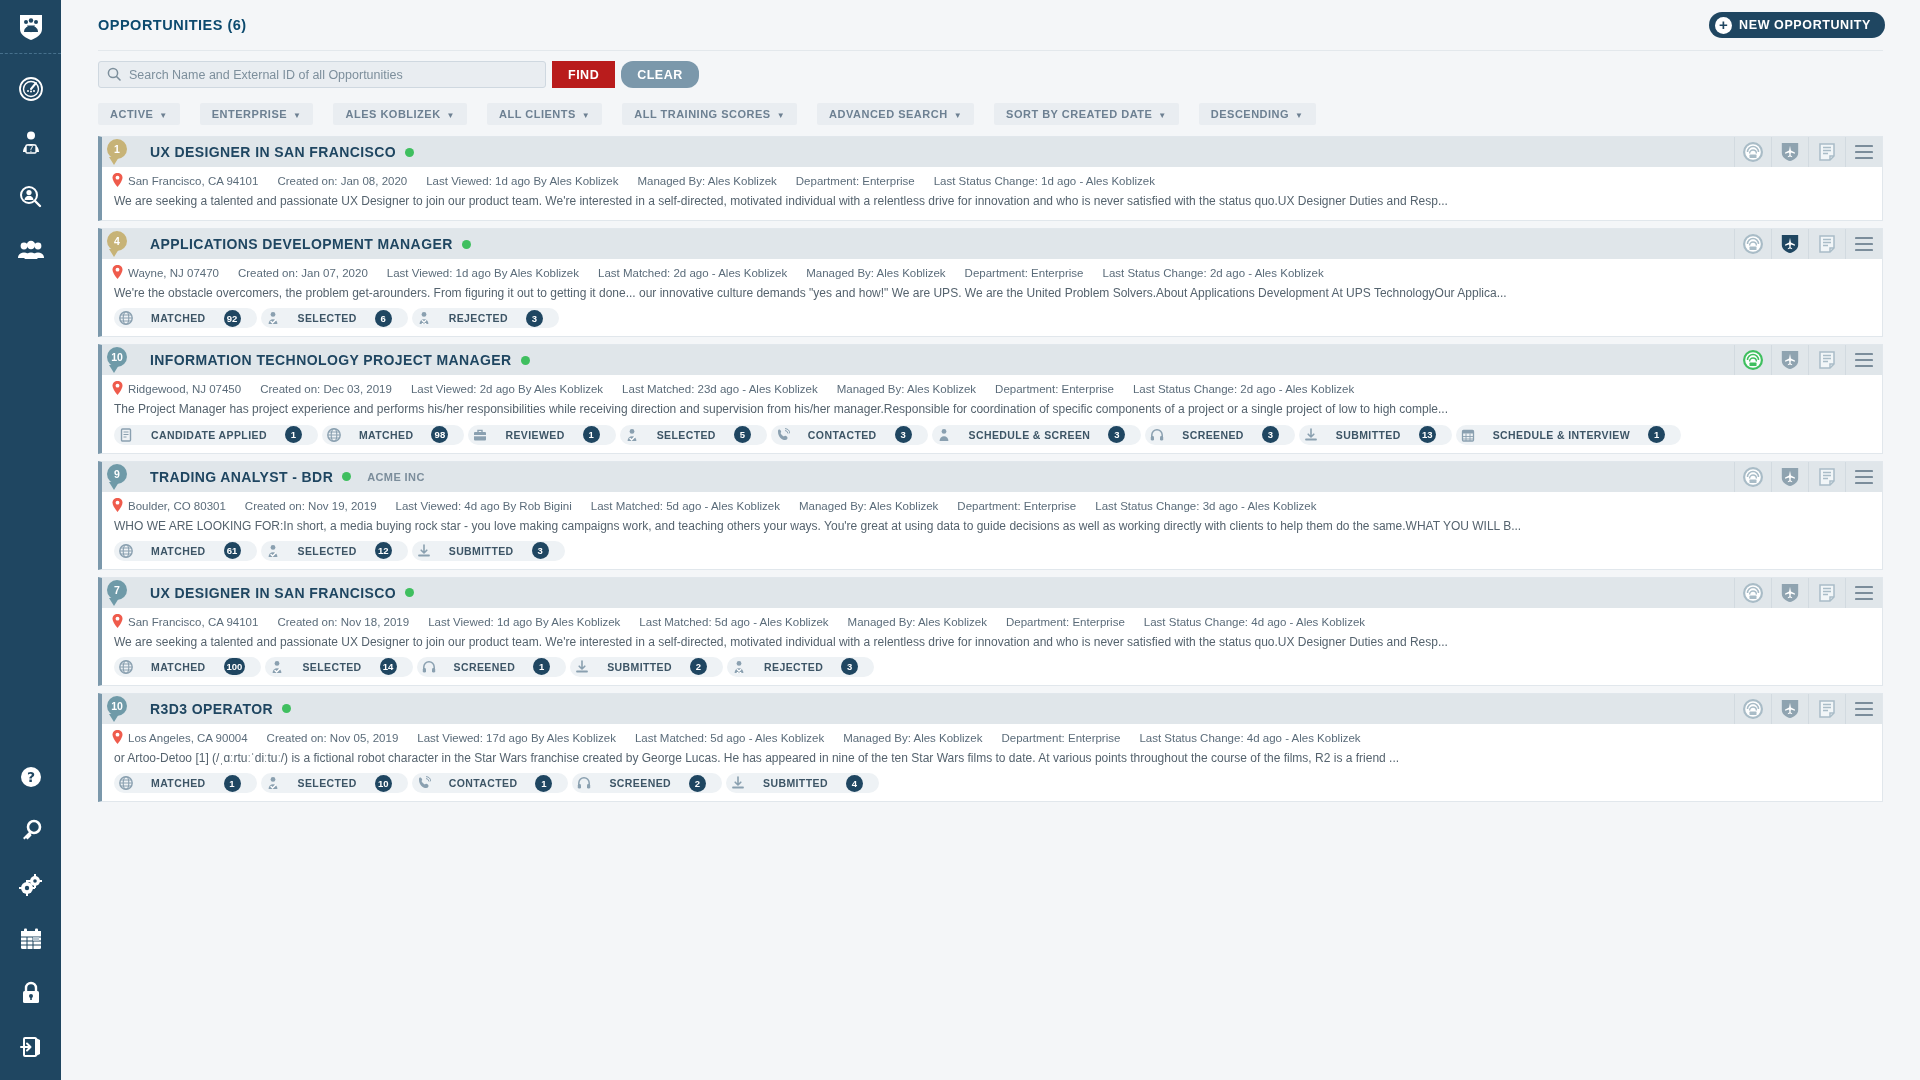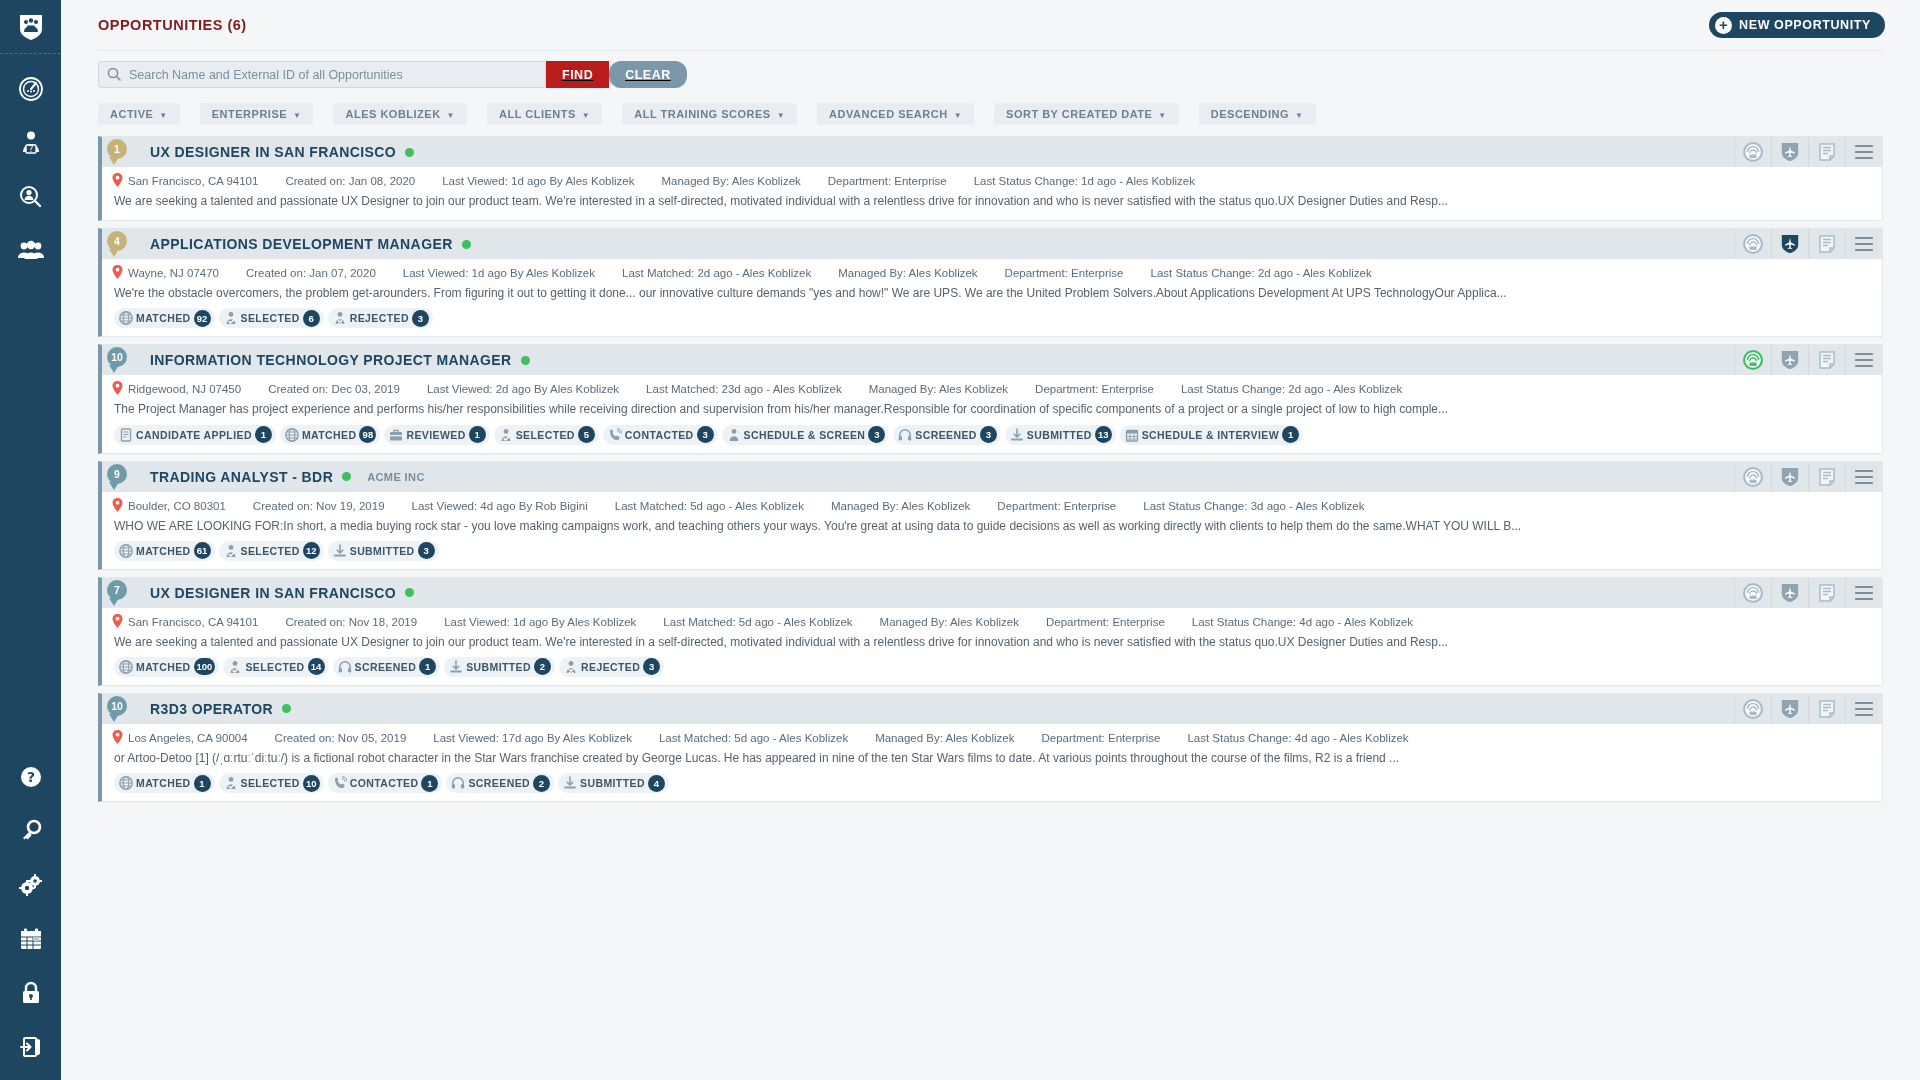--- a/index.html
+++ b/index.html
@@ -36,21 +36,21 @@
     position: absolute; left: 61px; top: 0;
     width: 1859px; height: 1080px;
     background: #f4f6f8;
   }
   #topbar {
     height: 50px; position: relative;
     display: flex; align-items: center;
   }
   #page-title {
     margin-left: 37px;
-    font-size: 14.5px; font-weight: bold; color: #7f1d1d;
+    font-size: 14.5px; font-weight: bold; color: #0c4a6e;
     letter-spacing: 0.5px;
   }
   #new-opp-btn {
     position: absolute; right: 35px; top: 12px;
     height: 26px; padding: 0 14px 0 6px;
     background: #1f4661; color: #ffffff;
     border-radius: 13px;
     display: flex; align-items: center; gap: 7px;
     font-size: 12.5px; font-weight: bold; letter-spacing: 0.6px;
     cursor: pointer; border: none;
@@ -60,23 +60,22 @@
     background: #ffffff; color: #1f4661;
     display:flex; align-items:center; justify-content:center;
     font-size: 15px; font-weight: bold; line-height: 1;
     padding-bottom: 1px;
   }
 
   
   #search-row {
     margin: 0 37px; padding-top: 0;
     border-top: 1px solid #e3e8ec;
-    display: flex; align-items: center; 
+    display: flex; align-items: center; gap: 6px;
     height: 48px;
-    text-decoration: underline;
   }
   #search-input-wrap {
     position: relative;
     width: 448px; height: 27px;
   }
   #search-input {
     width: 100%; height: 100%;
     background: #e9edf1; border: 1px solid #cfd8e0; border-radius: 3px;
     padding-left: 30px; font-size: 12.5px; color: #5b6c7a;
     font-family: "Liberation Sans", sans-serif;
@@ -159,40 +158,40 @@
   }
   .head-icons .hicon {
     width: 37px; height: 30px;
     display: flex; align-items: center; justify-content: center;
     border-left: 1px solid #d2dae0;
     cursor: pointer;
   }
 
   .card-meta {
     display: flex; align-items: center; flex-wrap: nowrap;
-    padding: 6px 0 4px 10px; gap: 8px;
+    padding: 6px 0 4px 10px; gap: 0;
     font-size: 11.5px; color: #5b6c7a;
   }
   .card-meta .meta-item { margin-right: 19px; white-space: nowrap; }
   .card-meta .meta-item.loc {
     display: flex; align-items: center; gap: 5px;
   }
   .card-desc {
     padding: 0 14px 7px 12px;
     font-size: 12px; color: #55636e; line-height: 1.35;
     white-space: nowrap; overflow: hidden; text-overflow: ellipsis;
   }
   .chip-row {
     display: flex; align-items: center; flex-wrap: wrap;
     padding: 0 12px 8px 12px; gap: 4px;
   }
   .stat-chip {
     height: 20px; background: #eef2f5; border-radius: 10px;
-    display: flex; align-items: center; gap: 3px;
-    padding: 0 4px 0 5px; cursor: pointer;
+    display: flex; align-items: center; gap: 18px;
+    padding: 0 16px 0 5px; cursor: pointer;
   }
   .stat-chip .cl {
     font-size: 10.5px; font-weight: bold; color: #3d5566;
     letter-spacing: 0.4px;
   }
   .stat-chip .cnum {
     min-width: 17px; height: 17px; padding: 0 3px;
     border-radius: 9px; background: #1f4661; color: #fff;
     font-size: 9.5px; font-weight: bold;
     display: flex; align-items: center; justify-content: center;

